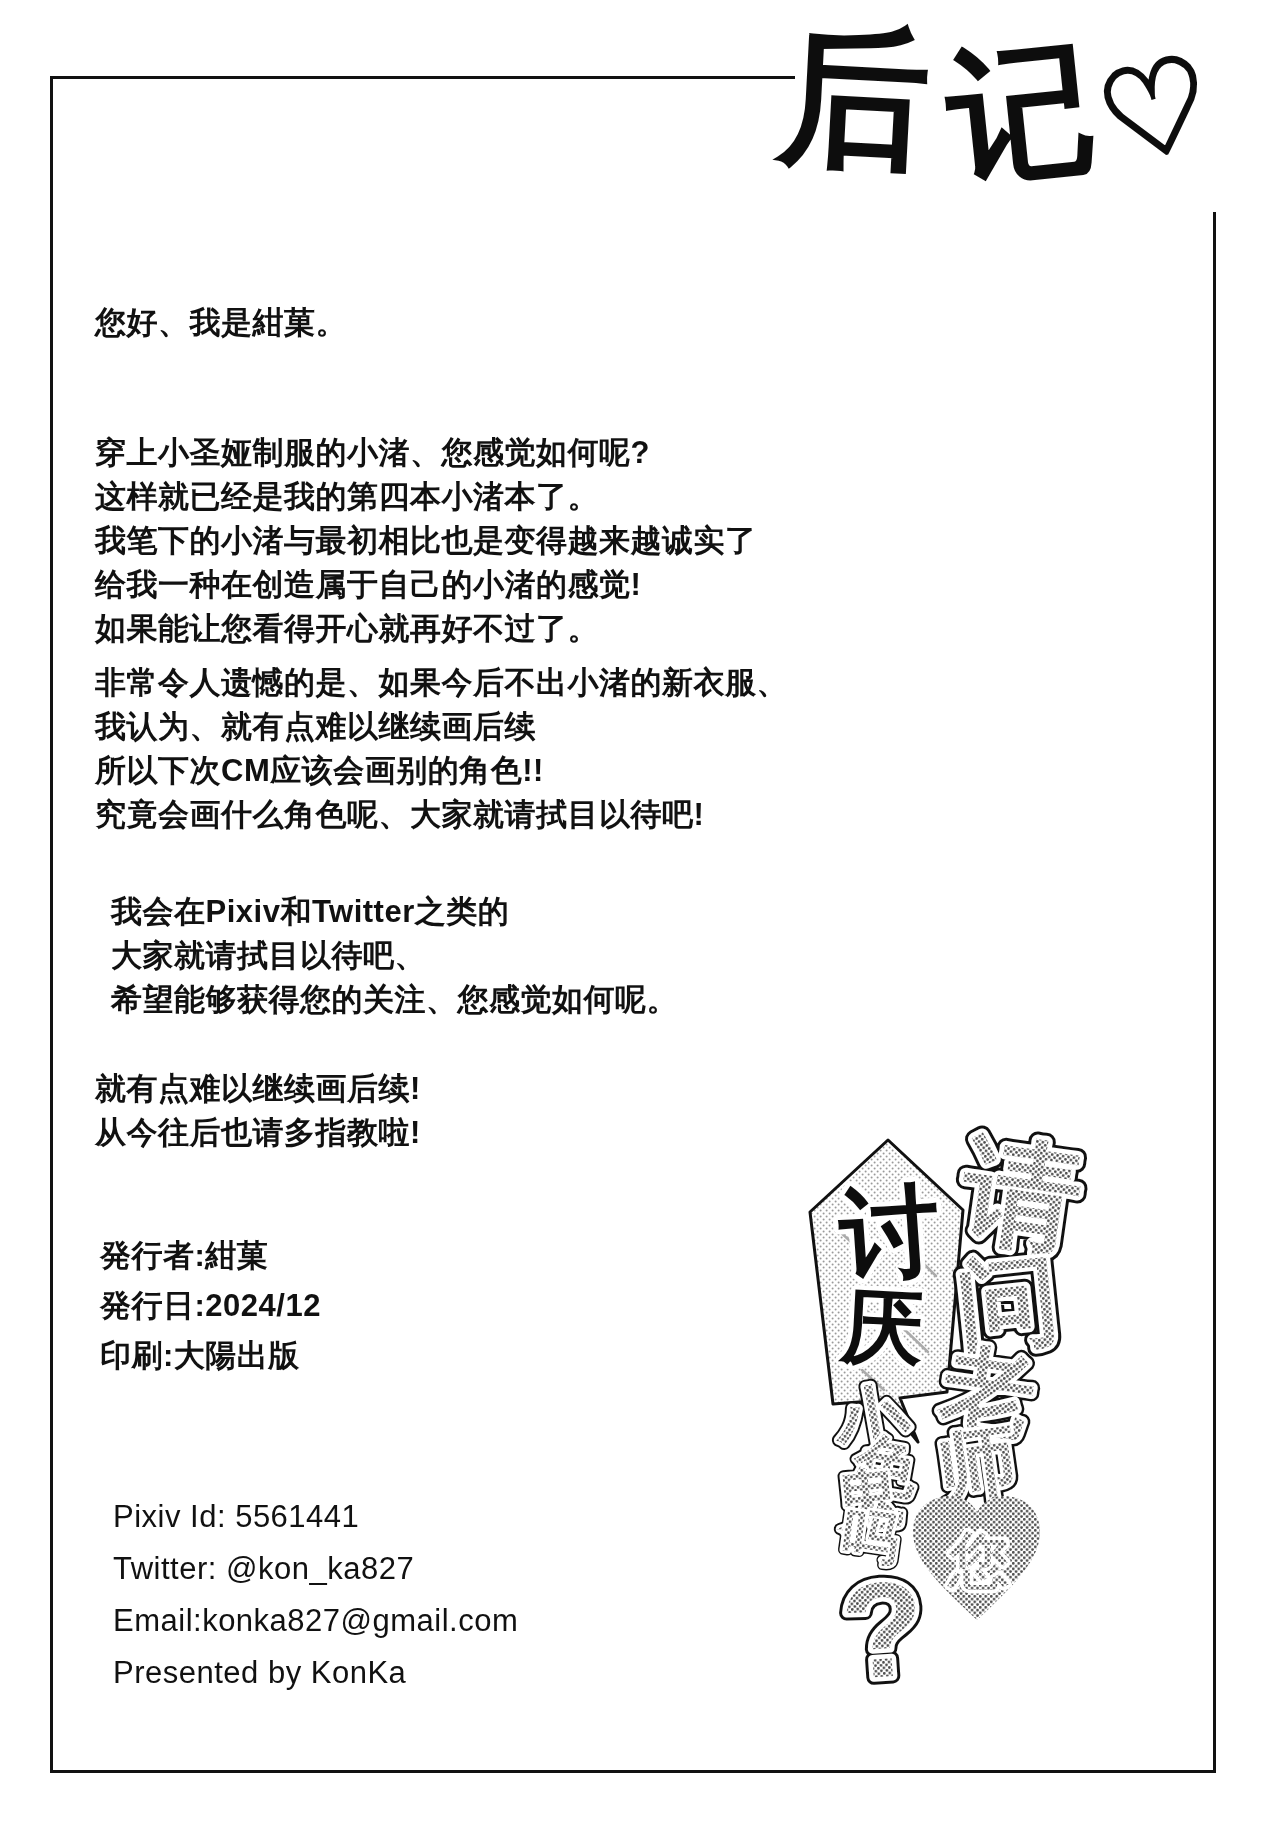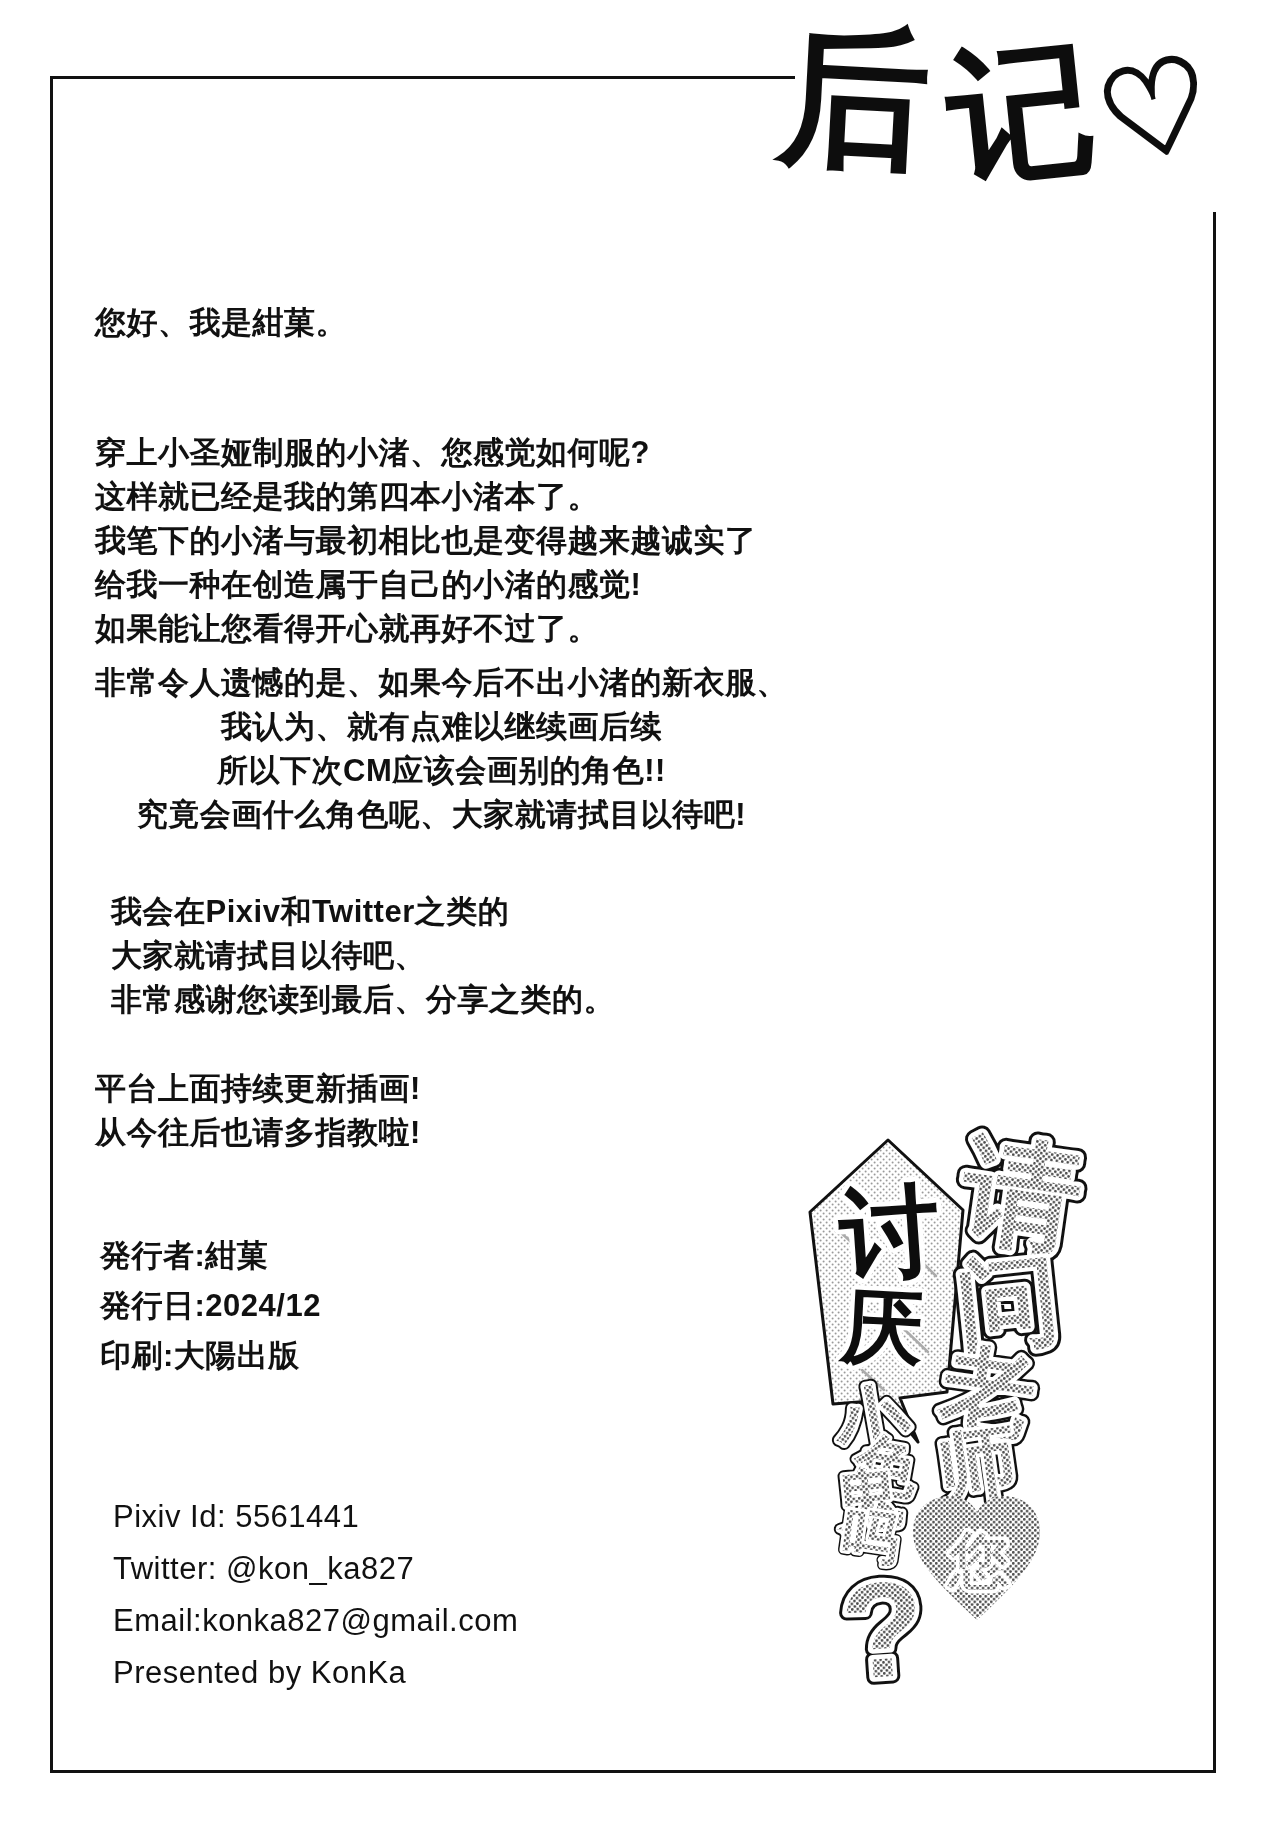--- a/index.html
+++ b/index.html
@@ -30,21 +30,21 @@
   .tblock{position:absolute;left:95px;}
   .tblock .line{
     font-size:31px;
     line-height:44px;
     font-weight:600;
     white-space:pre;
     letter-spacing:0.5px;
   }
   #block-greeting{top:301px;}
   #block-p2{top:391px;margin-top:40px;}
-  #block-p3{top:661px;text-align:center;}
+  #block-p3{top:661px;}
   #block-p4{top:890px;margin-left:16px;}
   #block-p5{top:1067px;}
   #block-colophon{top:1231px;left:100px;}
   #block-colophon .line{line-height:50px;}
   #block-contact{top:1491px;left:113px;}
   #block-contact .line{line-height:52px;font-weight:500;}
 
   
   #logo-svg{position:absolute;left:790px;top:1120px;}
   text.lg{
@@ -88,25 +88,25 @@
 <div class="tblock" id="block-p3">
   <div class="line">非常令人遗憾的是、如果今后不出小渚的新衣服、</div>
   <div class="line">我认为、就有点难以继续画后续</div>
   <div class="line">所以下次CM应该会画别的角色!!</div>
   <div class="line">究竟会画什么角色呢、大家就请拭目以待吧!</div>
 </div>
 
 <div class="tblock" id="block-p4">
   <div class="line">我会在Pixiv和Twitter之类的</div>
   <div class="line">大家就请拭目以待吧、</div>
-  <div class="line">非常感谢您读到最后、分享之类的。</div>
+  <div class="line">希望能够获得您的关注、您感觉如何呢。</div>
 </div>
 
 <div class="tblock" id="block-p5">
-  <div class="line">平台上面持续更新插画!</div>
+  <div class="line">就有点难以继续画后续!</div>
   <div class="line">从今往后也请多指教啦!</div>
 </div>
 
 <div class="tblock" id="block-colophon">
   <div class="line">発行者:紺菓</div>
   <div class="line">発行日:2024/12</div>
   <div class="line">印刷:大陽出版</div>
 </div>
 
 <div class="tblock" id="block-contact">

